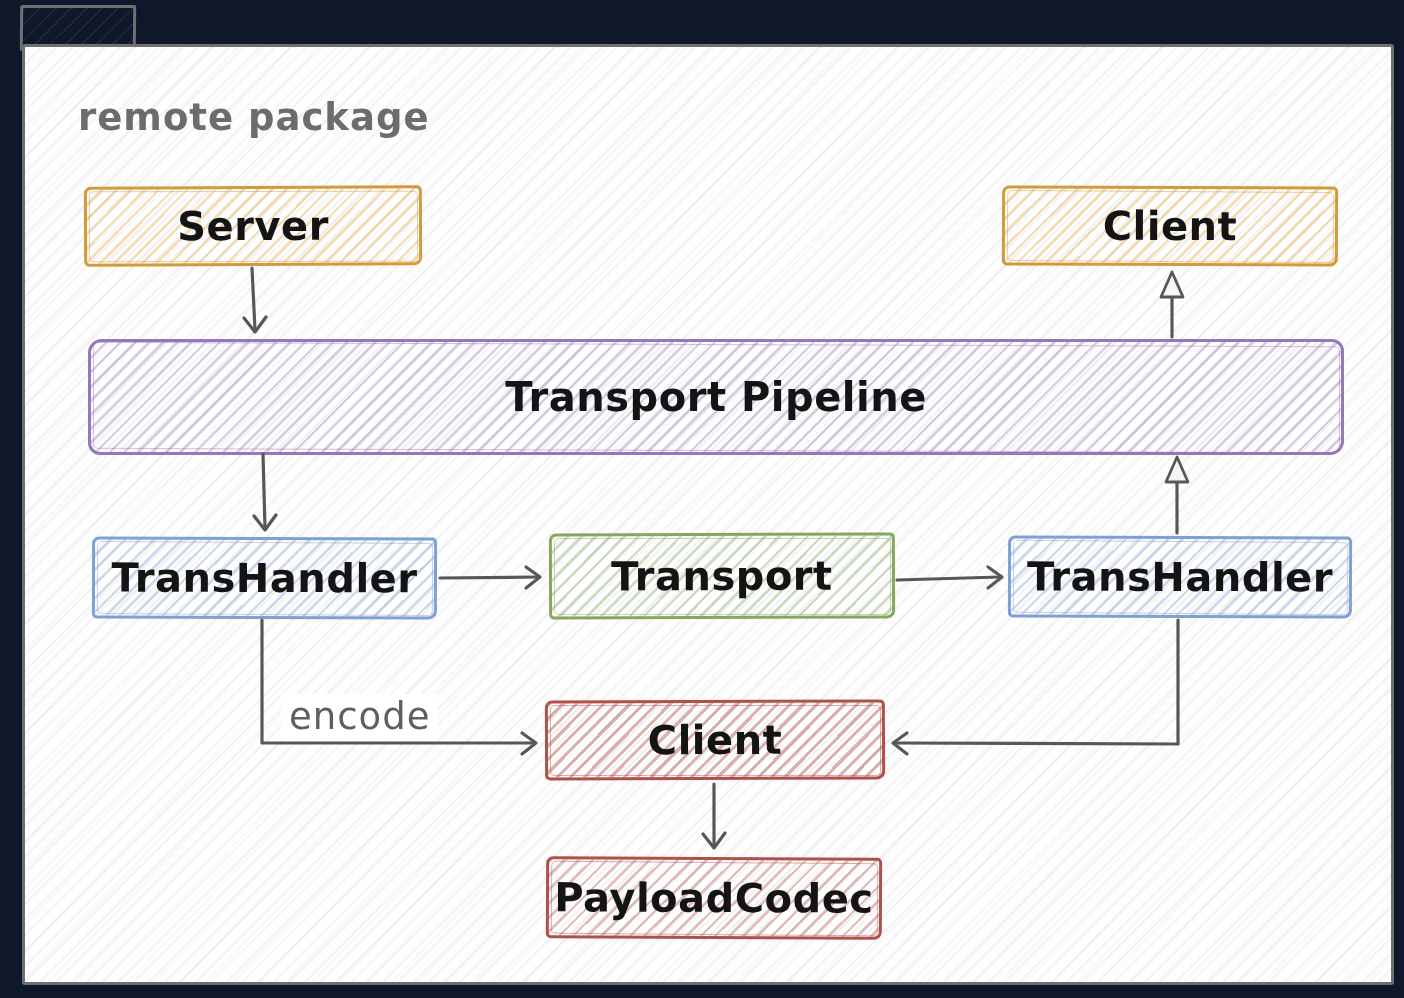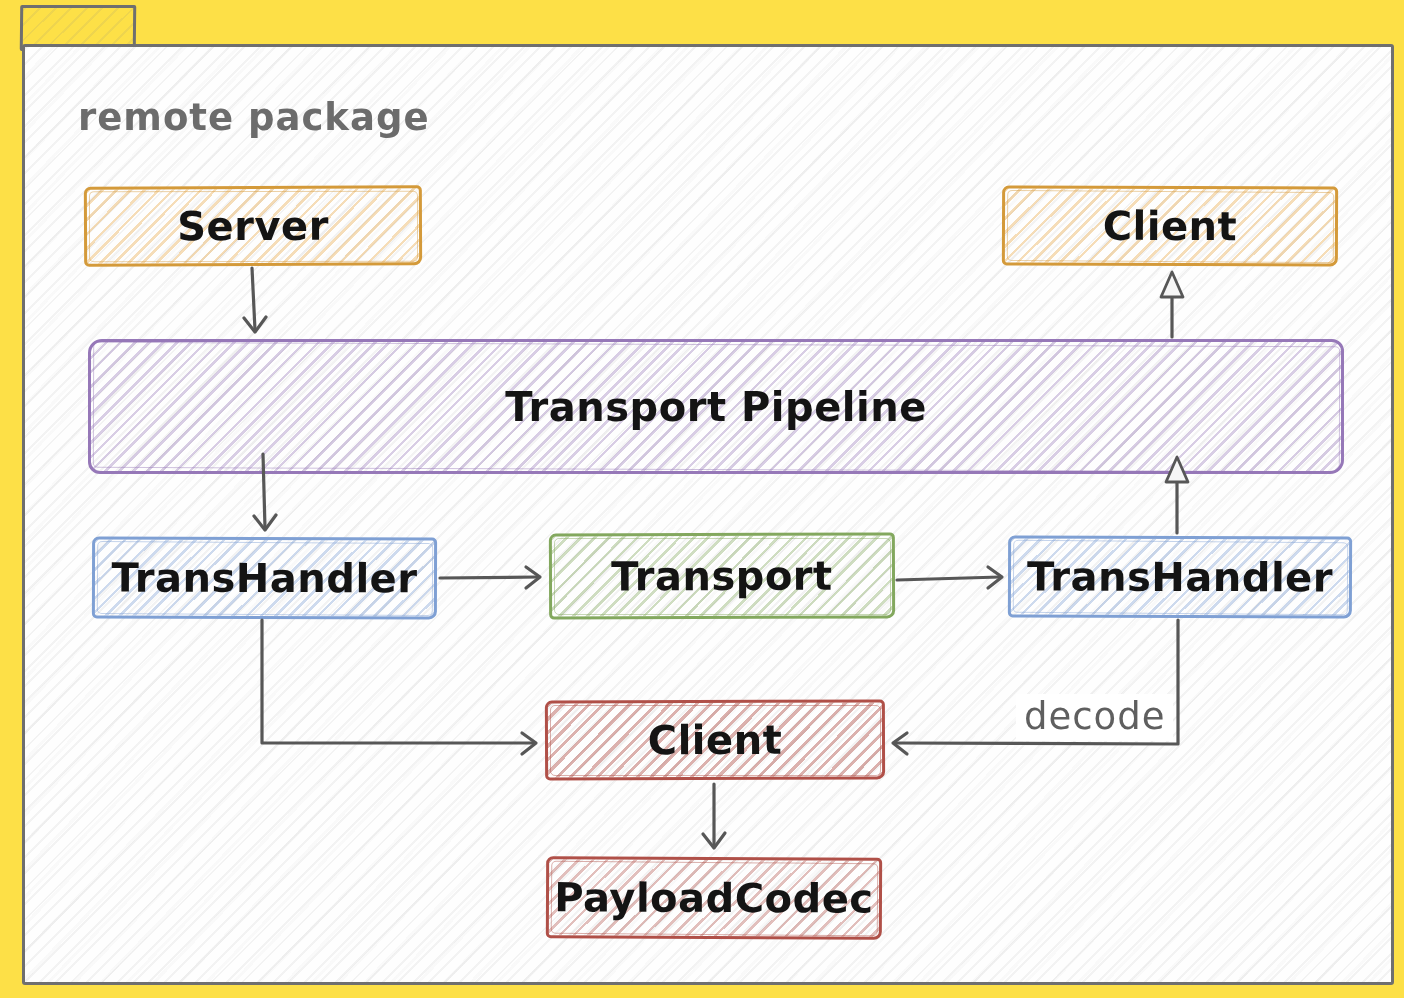--- a/index.html
+++ b/index.html
@@ -1,19 +1,19 @@
 <!DOCTYPE html>
 <html><head>
 <meta charset="utf-8">
 <style>
   * { margin:0; padding:0; box-sizing:border-box; }
   html,body { background:#ffffff; }
   .stage {
     position:relative; width:1404px; height:998px; overflow:hidden;
-    background:#fde047;
+    background:#0f172a;
     font-family:"DejaVu Sans", sans-serif;
   }
   
   .pkg-tab {
     position:absolute; left:20px; top:5px; width:116px; height:46px;
     border:3.5px solid #6f6f6f; border-radius:2px;
     background-image: repeating-linear-gradient(135deg, rgba(130,130,130,.12) 0 2px, transparent 2px 11px);
     transform:skewX(-.6deg);
   }
   .pkg-body {
@@ -50,21 +50,21 @@
     background-image:repeating-linear-gradient(135deg, rgba(127,160,212,.38) 0 2.6px, transparent 2.6px 10px); }
   .green  { color:#83a85e;
     background-image:repeating-linear-gradient(135deg, rgba(131,168,94,.38) 0 2.6px, transparent 2.6px 10px); }
   .red    { color:#b05048;
     background-image:repeating-linear-gradient(135deg, rgba(176,80,72,.36) 0 2.6px, transparent 2.6px 10px); }
   .red.dense {
     background-image:repeating-linear-gradient(135deg, rgba(176,80,72,.44) 0 3px, transparent 3px 9.5px); }
 
   #node-client   { left:84px;  top:186px; width:338px;  height:80px;  transform:rotate(-.25deg); }
   #node-server   { left:1002px;top:186px; width:336px;  height:80px;  transform:rotate(.2deg); }
-  #node-pipeline { left:88px;  top:339px; width:1256px; height:135px; border-radius:14px 12px 14px 12px; }
+  #node-pipeline { left:88px;  top:339px; width:1256px; height:116px; border-radius:14px 12px 14px 12px; }
   #node-th-left  { left:92px;  top:537px; width:345px;  height:82px;  transform:rotate(.15deg); }
   #node-bytebuf  { left:549px; top:533px; width:346px;  height:86px;  transform:rotate(-.2deg); }
   #node-th-right { left:1008px;top:536px; width:344px;  height:82px;  transform:rotate(.2deg); }
   #node-codec    { left:545px; top:700px; width:340px;  height:80px;  transform:rotate(-.2deg); }
   #node-payload  { left:546px; top:857px; width:336px;  height:82px;  transform:rotate(.25deg); }
 
   
   .wires { position:absolute; left:0; top:0; width:1404px; height:998px; pointer-events:none; }
   .wires path { stroke:#575757; stroke-width:3.2; fill:none; stroke-linecap:round; stroke-linejoin:round; }
   .wires path.tri { fill:#f6f6f6; stroke-width:2.8; }
@@ -134,15 +134,15 @@
     <path d="M262,620 L262,743 L534,743"></path>
     <path d="M522,733 L536,743 L522,754"></path>
 
     <path d="M1178,620 L1178,744 L895,743"></path>
     <path d="M907,733 L893,743 L907,754"></path>
 
     <path d="M714,784 L714,845"></path>
     <path d="M703,834 L714,848 L725,833"></path>
   </svg>
 
-  <div class="edge-label" id="label-decode">decode</div>
+  <div class="edge-label" id="label-encode">encode</div>
 
 </div>
 
 </body></html>

